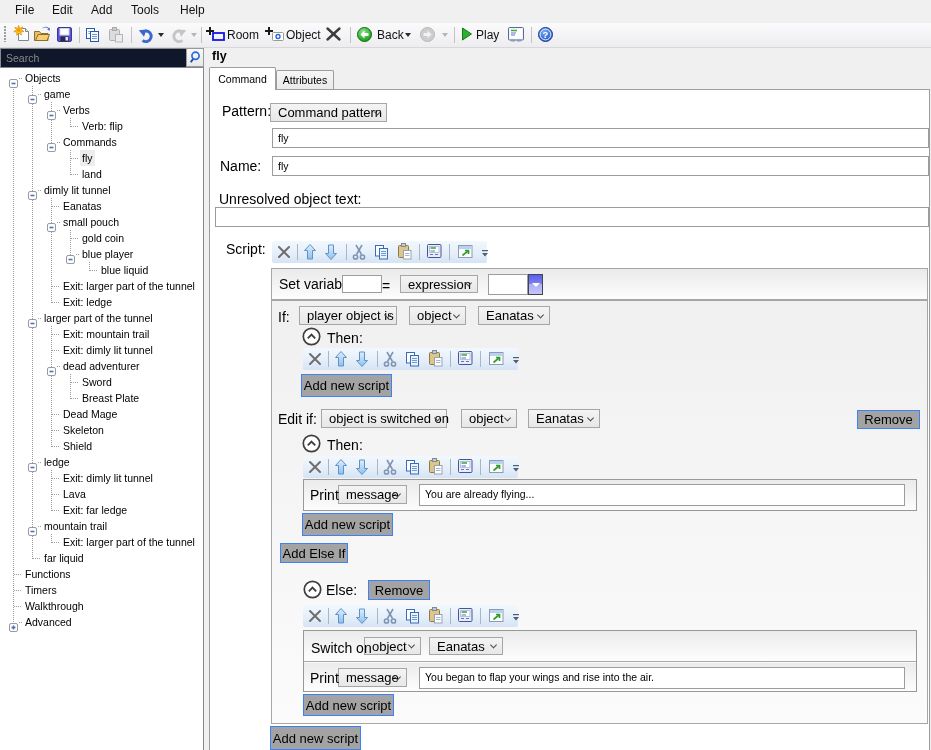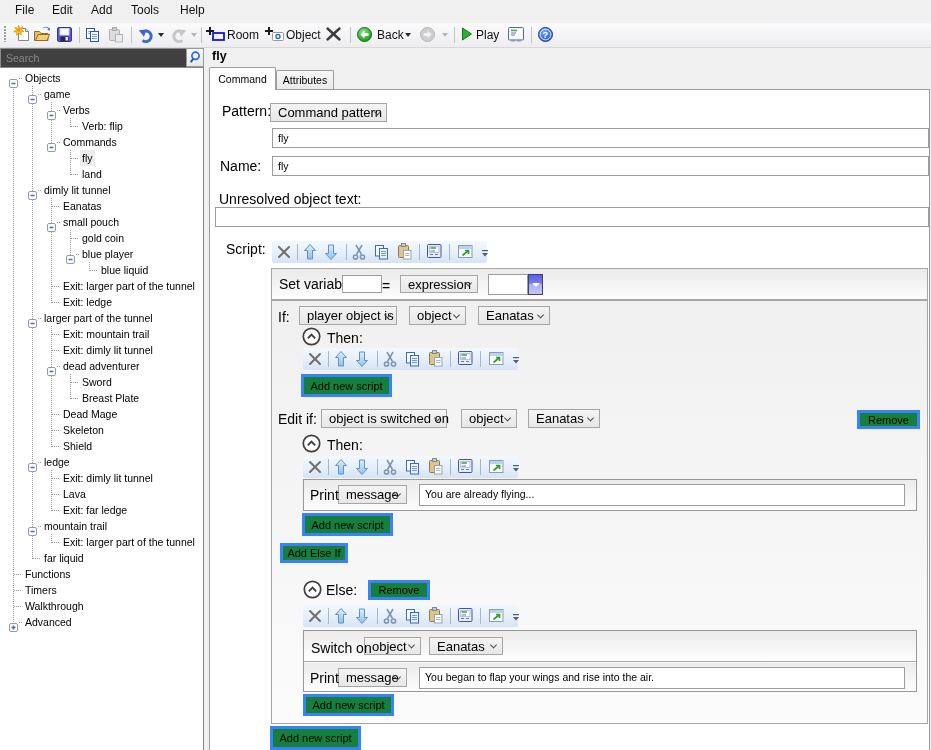--- a/index.html
+++ b/index.html
@@ -3,38 +3,38 @@
 <style>
 *{margin:0;padding:0;box-sizing:border-box}
 body{width:931px;height:750px;font-family:"Liberation Sans",sans-serif;background:#f0f0f0;overflow:hidden}
 .page{position:relative;width:931px;height:750px}
 .abs{position:absolute}
 .mi{position:absolute;top:3px;font-size:12px;color:#121212}
 .tbar{position:absolute;left:0;top:23px;width:931px;height:25px;background:linear-gradient(#fbfbfc,#ededf0);border-bottom:1px solid #d8d8da}
 .tsep{position:absolute;top:27px;width:1px;height:16px;background:#c3c3c6}
 .tlbl{position:absolute;top:27.5px;font-size:12px;color:#121212}
 .darr{position:absolute;width:0;height:0;border-left:3.5px solid transparent;border-right:3.5px solid transparent;border-top:4px solid #2b2b2b}
-.search{position:absolute;left:0;top:48px;width:186px;height:34px;background:#404040;border:1px solid #8b8b8b;border-right:none}
+.search{position:absolute;left:0;top:48px;width:186px;height:34px;background:#0f172a;border:1px solid #8b8b8b;border-right:none}
 .search span{position:absolute;left:5px;top:3px;font-size:10.5px;color:#8a8a8a}
 .sbtn{position:absolute;left:186px;top:48px;width:18px;height:19px;background:linear-gradient(#f8f8f8,#e8e8e8);border:1px solid #9a9a9a}
 .tree{position:absolute;left:0;top:67px;width:204px;height:683px;background:#fff;border-top:1px solid #828790;border-right:1px solid #828790}
 .treesvg{position:absolute;left:0;top:68px}
 .tn{position:absolute;font-size:10.5px;color:#000;white-space:pre}
 .seln{position:absolute;font-size:10.5px;color:#000;background:#ededed;outline:2px solid #ededed;white-space:pre}
 .exp{position:absolute;width:9px;height:9px}
 .title{position:absolute;left:212px;top:49px;font-size:12.5px;font-weight:bold;color:#000}
 .tab1{position:absolute;left:209px;top:67px;width:67px;height:23px;background:#fff;border:1px solid #9d9d9d;border-bottom:none;border-radius:2px 2px 0 0;z-index:3}
 .tab2{position:absolute;left:276px;top:70px;width:58px;height:24px;background:linear-gradient(#f6f6f6,#e7e7e7);border:1px solid #9d9d9d;border-bottom:none;border-radius:2px 2px 0 0;z-index:1}
 .tabt{font-size:10.5px;color:#000;text-align:center;display:block;margin-top:5px}
 .pane{position:absolute;left:209px;top:89px;width:721px;height:661px;background:#fff;border:1px solid #9d9d9d;border-bottom:none;z-index:2}
 .lbl{position:absolute;font-size:14px;color:#000;white-space:nowrap}
 .dd{position:absolute;font-size:13px;color:#000;background:linear-gradient(#f4f4f4,#e7e7e7);border:1px solid #a6a6a6;display:flex;align-items:center;white-space:pre}
 .chev{position:absolute;right:6px;top:50%;width:5px;height:5px;border-left:1.4px solid #4a4a4a;border-bottom:1.4px solid #4a4a4a;transform:translateY(-70%) rotate(-45deg)}
 .inp{position:absolute;background:#fff;border:1px solid #9c9c9c;font-size:10.5px;color:#000;padding:3px 0 0 5px;white-space:pre}
-.btn{position:absolute;background:#15803d;border:3px solid #3b82f6;font-size:11px;color:#000;display:flex;align-items:center;justify-content:center}
+.btn{position:absolute;background:#a3a3a3;border:1px solid #3b82f6;font-size:13px;color:#000;display:flex;align-items:center;justify-content:center}
 .obox{position:absolute;left:271px;width:657px;border:1px solid #a6a6a6}
 .cbox{position:absolute;border:1px solid #989898}
 .crow{position:absolute;left:0;width:100%;background:linear-gradient(#ebebeb,#fcfcfc 90%)}
 </style></head><body>
 <div class="page">
 <div class="mi" style="left:15px">File</div>
 <div class="mi" style="left:52px">Edit</div>
 <div class="mi" style="left:91px">Add</div>
 <div class="mi" style="left:131px">Tools</div>
 <div class="mi" style="left:180px">Help</div>

